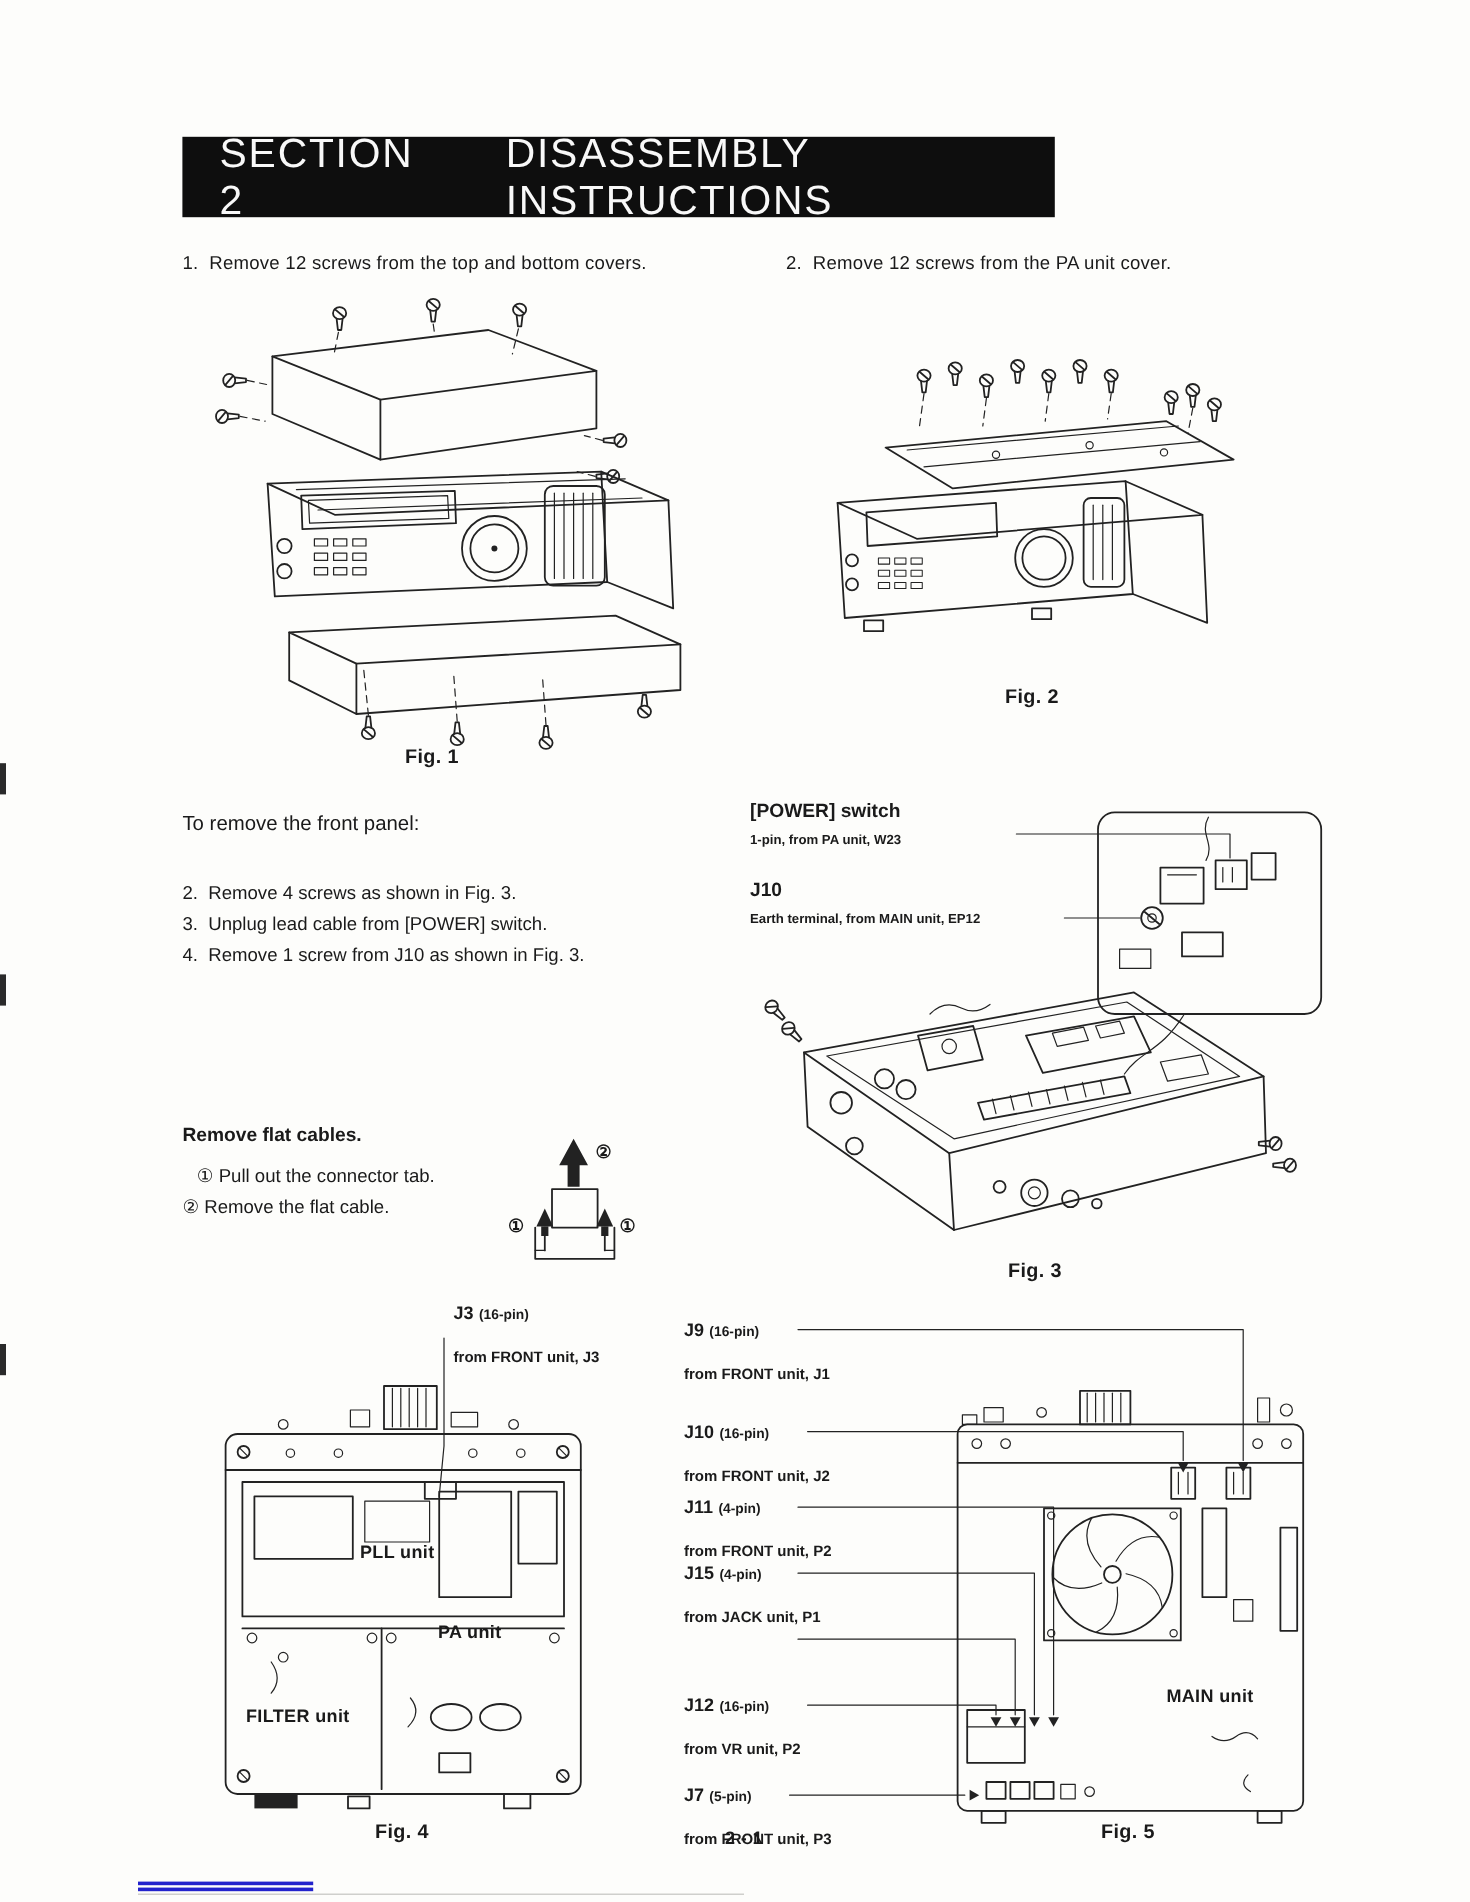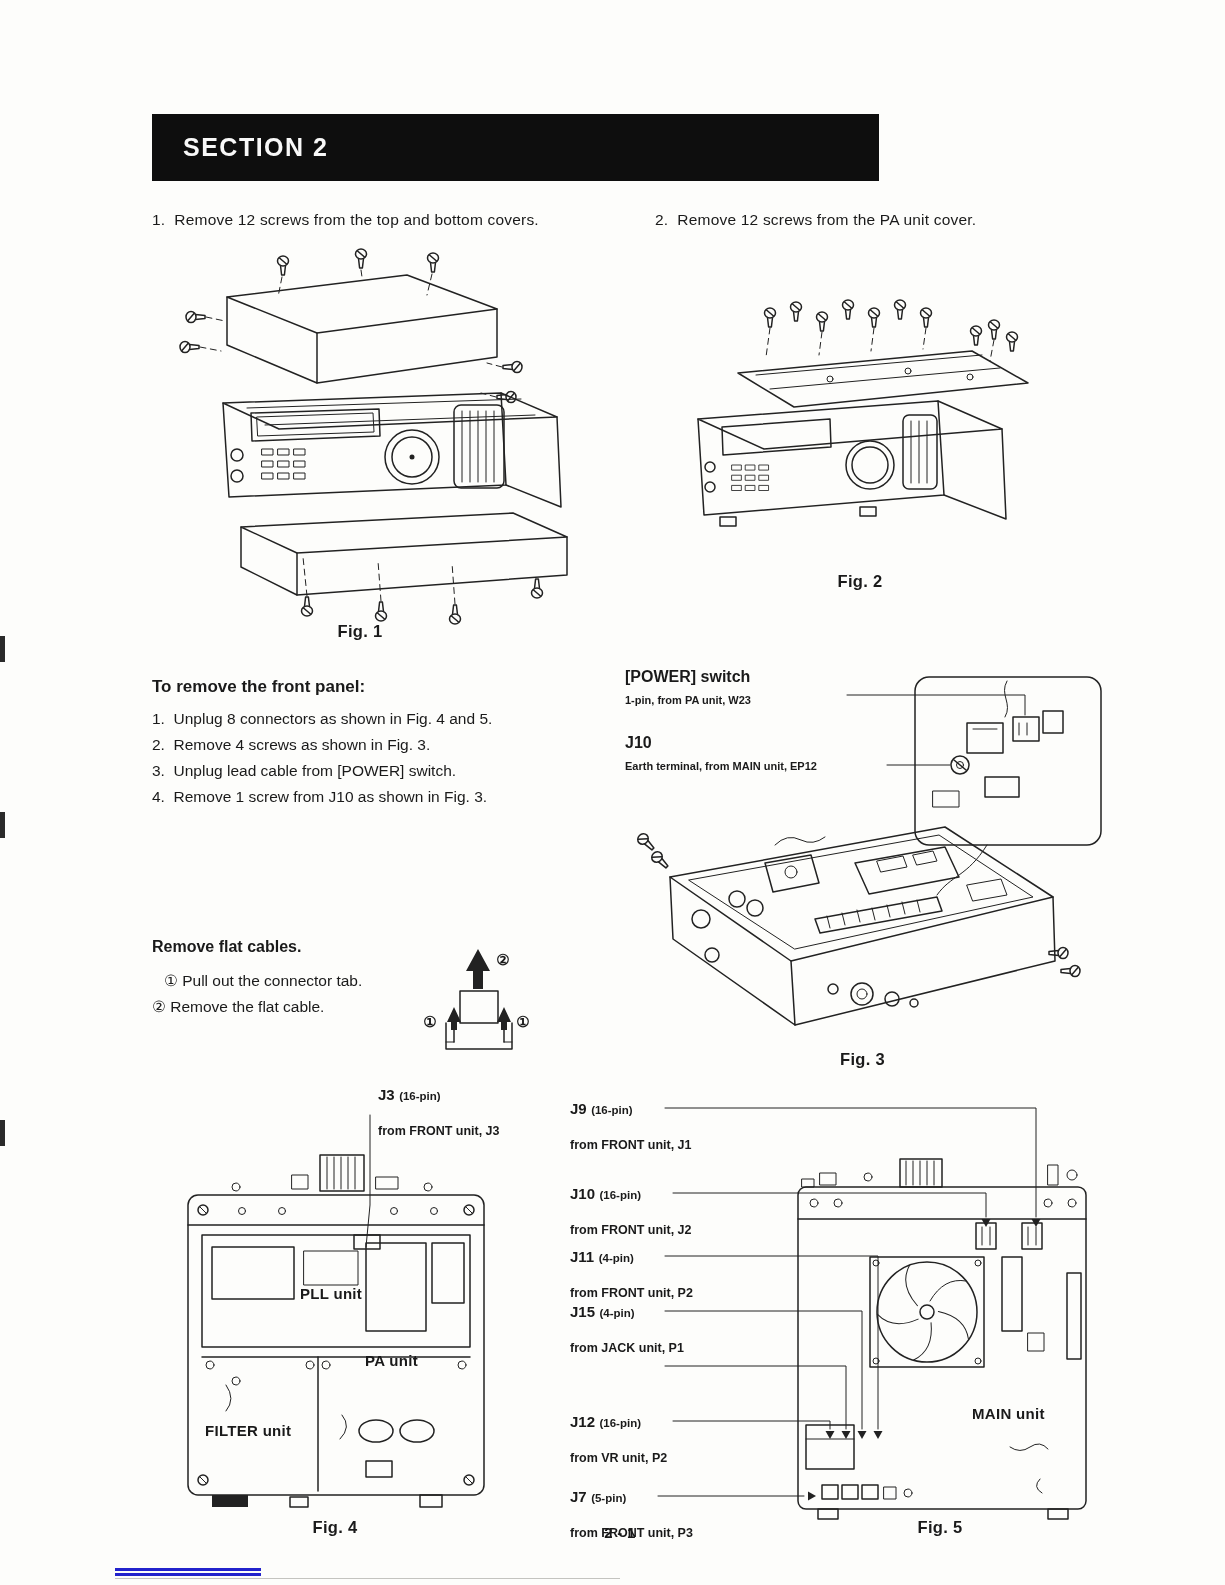--- a/index.html
+++ b/index.html
@@ -1,24 +1,24 @@
 <!DOCTYPE html>
 <html><head>
 <meta charset="utf-8">
 <style>
   *{margin:0;padding:0;box-sizing:border-box}
   html,body{background:#ffffff}
   .page{position:relative;width:1225px;height:1585px;background:#fdfdfb;font-family:"Liberation Sans",sans-serif;color:#1a1a1a;overflow:hidden;margin:0 auto}
   .abs{position:absolute}
   .pre{white-space:pre-wrap}
   .hdr{left:152px;top:114px;width:727px;height:67px;background:#0e0e0e;color:#f8f8f8;display:flex;align-items:center;gap:74px;padding-left:31px}
-  .hdr span{font-size:25px;font-weight:bold;letter-spacing:1.5px}
+  .hdr span{font-size:34px;font-weight:normal;letter-spacing:1.5px}
   .step{font-size:15.5px;letter-spacing:.2px}
   .caption{font-size:16.5px;font-weight:bold;text-align:center;letter-spacing:.3px}
-  .sect-h{font-size:17px;font-weight:bold}
+  .sect-h{font-size:17px;font-weight:normal}
   .list-item{font-size:15.5px;line-height:26px}
   .bold-lbl{font-weight:bold;font-size:16px}
   .sub-lbl{font-weight:bold;font-size:11px;margin-top:5px}
   .jrow{width:235px}
   .jname{font-size:15px;font-weight:bold}
   .jpin{font-size:11.5px;font-weight:bold}
   .jfrom{font-size:12.5px;font-weight:bold;margin-top:20px}
   .unit-lbl{font-size:15px;font-weight:bold;letter-spacing:.3px}
   svg.fig{position:absolute;overflow:visible}
   .ln{fill:none;stroke:#222;stroke-width:1.5;stroke-linecap:round;stroke-linejoin:round}
@@ -52,20 +52,21 @@
         <rect x="0" y="24" width="11" height="6"></rect>
           <rect x="16" y="24" width="11" height="6"></rect>
           <rect x="32" y="24" width="11" height="6"></rect>
       </g>
       <path id="arr-d" d="M-4.5,0 L4.5,0 L0,8 Z"></path>
     </defs>
   </svg>
 
   <div class="abs hdr">
     <span>SECTION 2</span>
+    <span>DISASSEMBLY INSTRUCTIONS</span>
   </div>
 
   <div class="abs step pre" style="left:152px;top:211px;width:460px">1.  Remove 12 screws from the top and bottom covers.</div>
   <div class="abs step pre" style="left:655px;top:211px;width:420px">2.  Remove 12 screws from the PA unit cover.</div>
 
   <svg class="fig" style="left:165px;top:245px" width="390" height="380" viewBox="0 0 390 380">
     <g>
       <use href="#screw-v" class="ln" transform="translate(118,16)"></use>
       <use href="#screw-v" class="ln" transform="translate(196,9)"></use>
       <use href="#screw-v" class="ln" transform="translate(268,13)"></use>
@@ -164,21 +165,20 @@
       <line class="ln thin" x1="241" y1="126" x2="241" y2="188"></line>
       <line class="ln thin" x1="249" y1="126" x2="249" y2="188"></line>
       <line class="ln thin" x1="257" y1="126" x2="257" y2="188"></line>
       <rect class="ln" x="50" y="222" width="16" height="9"></rect>
       <rect class="ln" x="190" y="212" width="16" height="9"></rect>
     </g>
   </svg>
   <div class="abs caption" style="left:670px;top:572px;width:380px">Fig. 2</div>
 
   <div class="abs sect-h" style="left:152px;top:677px">To remove the front panel:</div>
-  <div class="abs list-item pre" style="left:152px;top:706px;width:420px">1.  Unplug 8 connectors as shown in Fig. 4 and 5.</div>
   <div class="abs list-item pre" style="left:152px;top:732px;width:420px">2.  Remove 4 screws as shown in Fig. 3.</div>
   <div class="abs list-item pre" style="left:152px;top:758px;width:420px">3.  Unplug lead cable from [POWER] switch.</div>
   <div class="abs list-item pre" style="left:152px;top:784px;width:420px">4.  Remove 1 screw from J10 as shown in Fig. 3.</div>
 
   <div class="abs bold-lbl" style="left:625px;top:668px">[POWER] switch</div>
   <div class="abs sub-lbl" style="left:625px;top:689px">1-pin, from PA unit, W23</div>
   <div class="abs bold-lbl" style="left:625px;top:734px">J10</div>
   <div class="abs sub-lbl" style="left:625px;top:755px">Earth terminal, from MAIN unit, EP12</div>
 
   <svg class="fig" style="left:615px;top:665px" width="495" height="380" viewBox="0 0 495 380">

